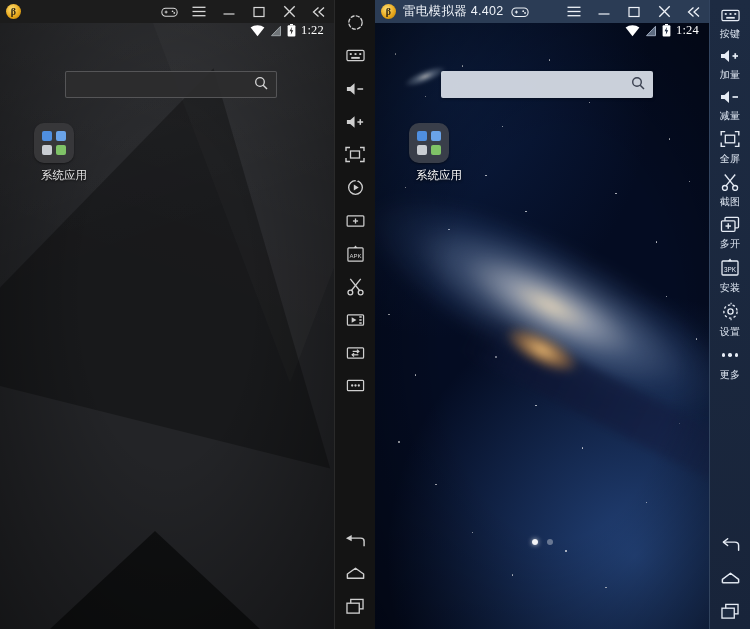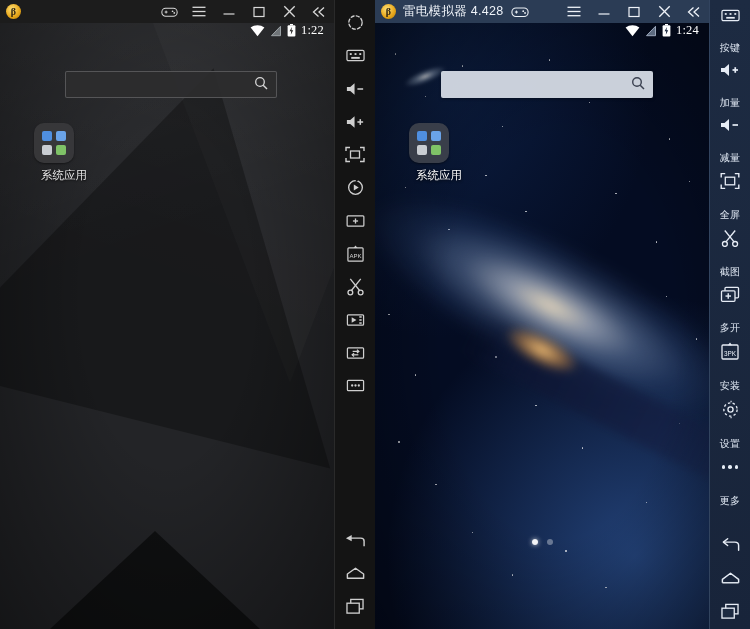--- a/index.html
+++ b/index.html
@@ -164,21 +164,21 @@
   
   .sidebar-r {
     width: 41px; flex: 0 0 41px; background: linear-gradient(180deg,#1d2b42 0%,#18243a 100%);
     display: flex; flex-direction: column; align-items: center; padding-top: 4px;
     border-left: 1px solid #32445f;
   }
   .sb-item-r {
     width: 41px; display: flex; flex-direction: column; align-items: center;
     color: #e6ecf5; padding: 4px 0 3px;
   }
-  .sb-lbl { font-size: 10px; margin-top: 18px; color: #dfe7f2; letter-spacing: .3px; }
+  .sb-lbl { font-size: 10px; margin-top: 4px; color: #dfe7f2; letter-spacing: .3px; }
   .sb-item-r.nav { padding: 9px 0; }
   .dots3 { display: flex; gap: 3px; align-items: center; height: 18px; }
   .dots3 i { width: 3.5px; height: 3.5px; border-radius: 50%; background: #e6ecf5; display: block; }
 </style>
 </head>
 <body>
 
 <div class="app">
 
   <div class="win-left">
@@ -413,21 +413,21 @@
           <rect x="6" y="1.5" width="13" height="10" fill="none" stroke="#cfcfcf" stroke-width="1.4"></rect>
           <rect x="2" y="5.5" width="13" height="10.5" fill="#141414" stroke="#cfcfcf" stroke-width="1.4"></rect>
         </svg>
     </div>
   </div>
 
   <div class="win-right">
 
     <div class="titlebar-r">
       <div class="logo">β</div>
-      <div class="wtitle">雷电模拟器 4.428</div>
+      <div class="wtitle">雷电模拟器 4.402</div>
       <div style="margin-left:7px;display:flex;align-items:center;">
         <svg width="18" height="12" viewBox="0 0 20 13">
             <rect x="1" y="2" width="18" height="9.5" rx="4.5" fill="none" stroke="#eef2f8" stroke-width="1.2"></rect>
             <rect x="4.3" y="6" width="3.4" height="1.1" fill="#eef2f8"></rect>
             <rect x="5.45" y="4.85" width="1.1" height="3.4" fill="#eef2f8"></rect>
             <circle cx="13.6" cy="5.6" r="1" fill="#eef2f8"></circle>
             <circle cx="15.6" cy="7.6" r="1" fill="#eef2f8"></circle>
           </svg>
       </div>
       <div class="tspace"></div>

